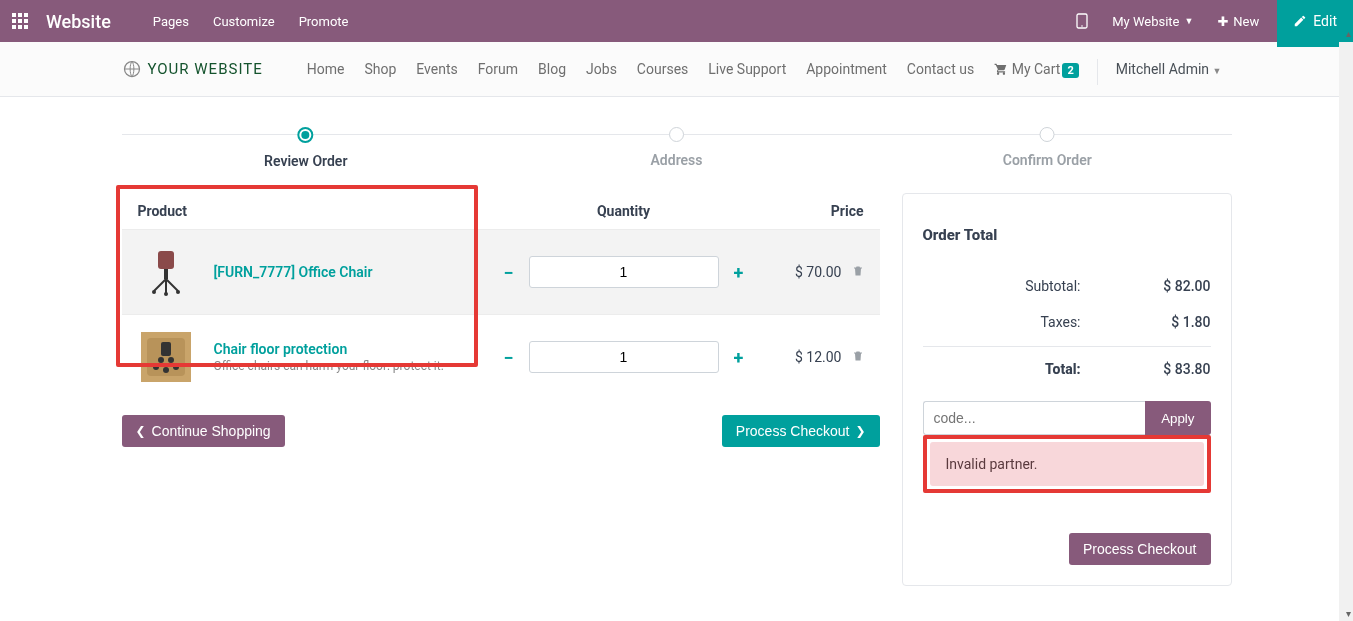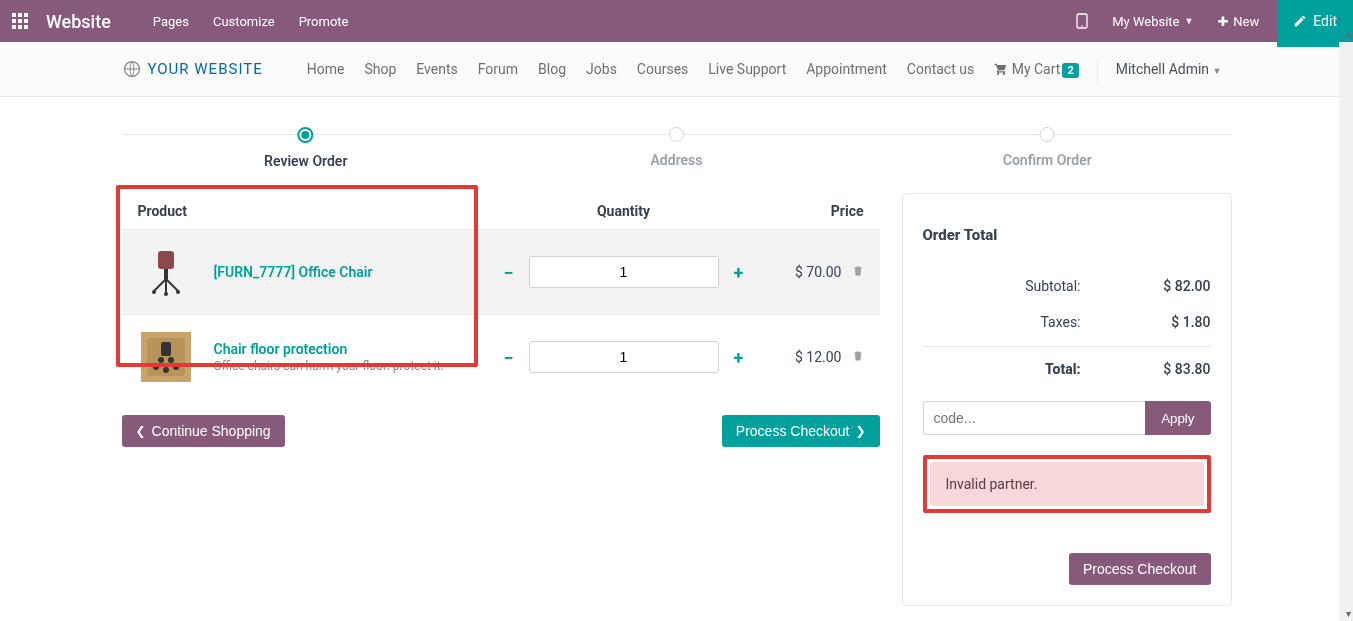--- a/index.html
+++ b/index.html
@@ -12,21 +12,21 @@
 .apps-icon { display: grid; grid-template-columns: repeat(3, 4px); grid-template-rows: repeat(3, 4px); gap: 2px; margin-right: 14px; cursor: pointer; }
 .apps-icon span { background: #fff; width: 4px; height: 4px; }
 .brand { font-size: 18px; font-weight: 500; margin-right: 28px; }
 .topbar a, .topbar-item { color: #fff; text-decoration: none; padding: 8px 10px; font-size: 13px; cursor: pointer; display: inline-flex; align-items: center; gap: 5px; }
 .btn-edit { background: #00a09d; height: 52px; padding: 0 16px; margin-left: 4px; margin-right: -12px; display: inline-flex; align-items: center; gap: 6px; cursor: pointer; }
 .caret { font-size: 9px; }
 
 
 .subnav { border-bottom: 1px solid #e5e7eb; background: #fbfbfb; }
 .subnav-inner { max-width: 1130px; margin: 0 auto; display: flex; align-items: center; height: 54px; padding: 0 10px; }
-.logo { display: flex; align-items: center; gap: 6px; color: #0369a1; font-size: 15px; letter-spacing: 1px; }
+.logo { display: flex; align-items: center; gap: 6px; color: #14532d; font-size: 15px; letter-spacing: 1px; }
 .logo svg { width: 20px; height: 20px; }
 .subnav-links { margin-left: auto; display: flex; align-items: flex-end; gap: 0; }
 .subnav-links a { color: #6f6f6f; text-decoration: none; padding: 8px 10px; font-size: 14px; cursor: pointer; }
 .cart-badge { background: #00a09d; color: #fff; border-radius: 3px; padding: 1px 5px; font-size: 11px; font-weight: 700; margin-left: 2px; }
 .user-drop { color: #495057; padding: 8px 10px; cursor: pointer; font-size: 14px; }
 .subnav-sep { width: 1px; height: 26px; background: #e5e7eb; margin: 0 8px; }
 
 
 .container { max-width: 1130px; margin: 0 auto; padding: 0 10px; position: relative; }
 .wizard { position: relative; margin: 30px 0 18px; height: 48px; }
@@ -70,21 +70,21 @@
 .order-box { width: 330px; border: 1px solid #e5e7eb; border-radius: 4px; padding: 20px; }
 .order-box h2 { font-size: 15px; font-weight: 800; margin-bottom: 24px; margin-top: 12px; }
 .tot-row { display: flex; padding: 10px 0; }
 .tot-row .lbl { flex: 1; text-align: right; padding-right: 30px; color: #374151; }
 .tot-row .val { width: 100px; text-align: right; font-weight: 500; }
 .tot-row.bold { font-weight: 800; border-top: 1px solid #e5e7eb; margin-top: 6px; padding-top: 14px;}
 .promo { display: flex; margin-top: 14px; }
 .promo input { flex: 1; border: 1px solid #ced4da; border-right: none; border-radius: 3px 0 0 3px; padding: 8px 10px; font-size: 14px; }
 .promo button { background: #875a7b; color: #fff; border: none; padding: 8px 16px; border-radius: 0 3px 3px 0; cursor: pointer; }
 .alert { margin-top: 22px; background: #f8d7da; color: #5a3a3e; padding: 14px 16px; border-radius: 3px; position: relative; }
-.alert-wrap { border: 4px solid #e53935; padding: 3px; margin-top: 20px; }
+.alert-wrap { border: 4px solid #e53935; padding: 3px; }
 .alert-wrap .alert { margin-top: 0; }
 .checkout2 { margin-top: 40px; text-align: right; }
 
 
 .scroll-right { position: fixed; right: 0; top: 42px; bottom: 0; width: 14px; background: #f1f1f1; }
 .scroll-arrow { position: absolute; right: 2px; font-size: 10px; color: #666; }
 </style>
 </head>
 <body>
 

